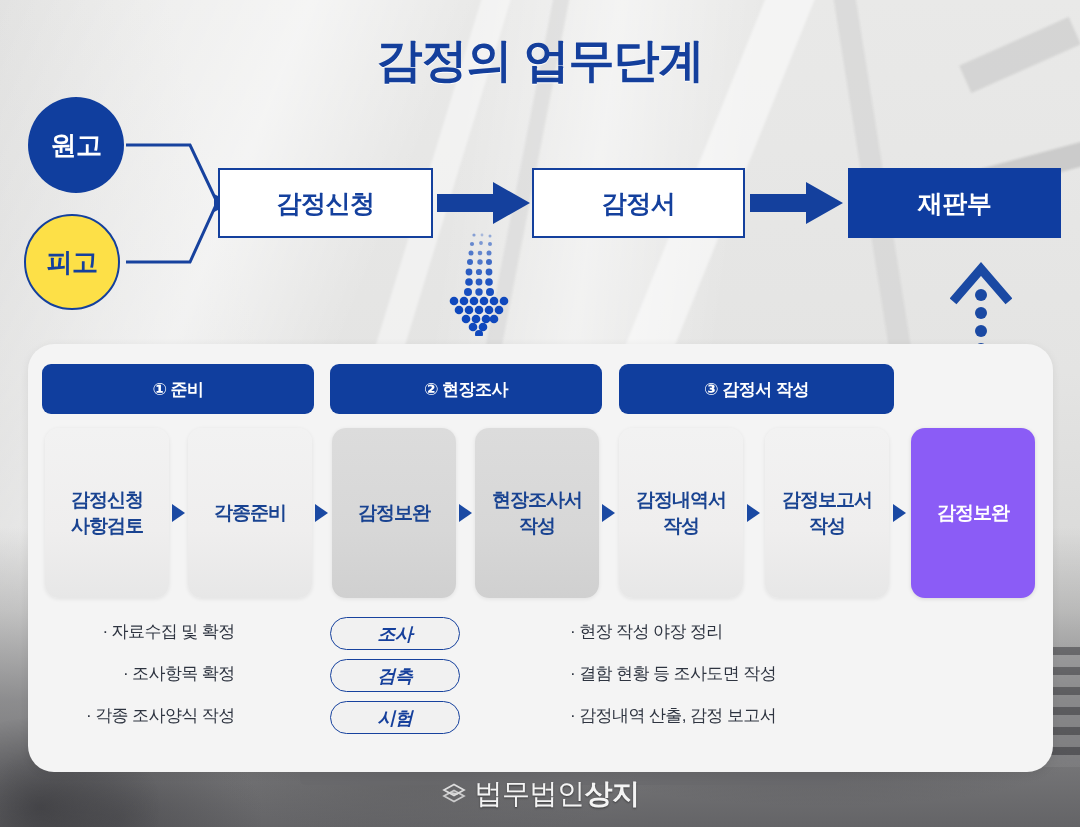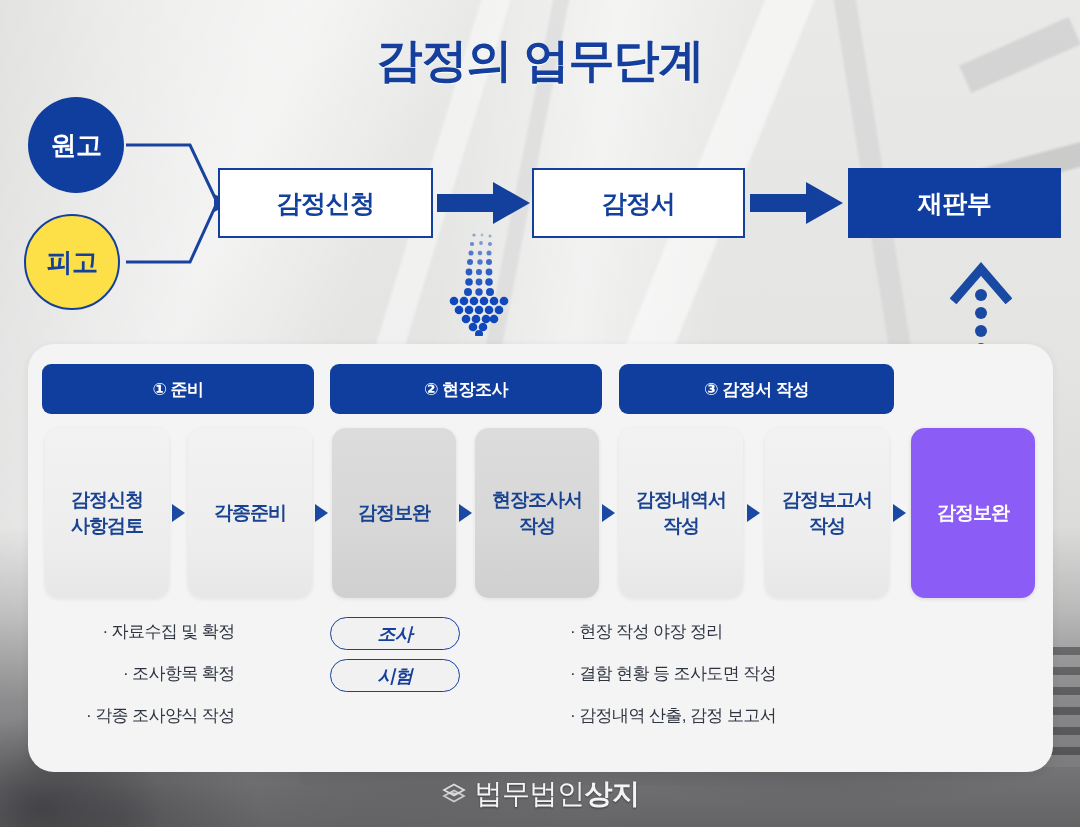--- a/index.html
+++ b/index.html
@@ -410,20 +410,23 @@
     <div class="bullet-item">· 현장 작성 야장 정리</div>
     <div class="bullet-item">· 결함 현황 등 조사도면 작성</div>
     <div class="bullet-item">· 감정내역 산출, 감정 보고서</div>
   </div>
 
   <div class="pill-group">
     <div class="pill">
       <span>조사</span>
     </div>
     <div class="pill">
+      <span>검측</span>
+    </div>
+    <div class="pill">
       <span>시험</span>
     </div>
   </div>
 
   <div class="footer-logo">
     <svg class="footer-mark" width="26" height="26" viewBox="0 0 26 26">
       <g fill="none" stroke="#f2f2f2" stroke-width="1.7">
         <path d="M3 9 L13 3.5 L23 9 L13 14.5 Z"></path>
         <path d="M3 15 L13 9.5 L23 15 L13 20.5 Z" opacity=".85"></path>
       </g>

